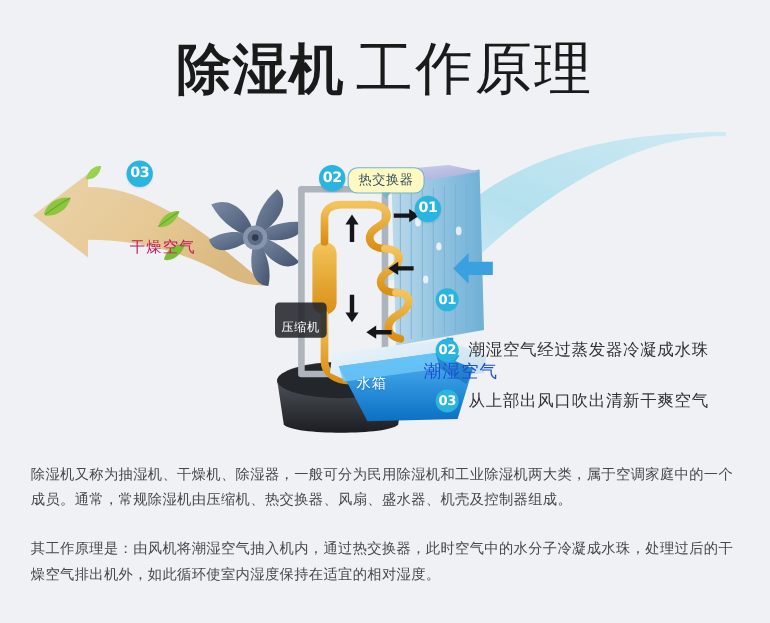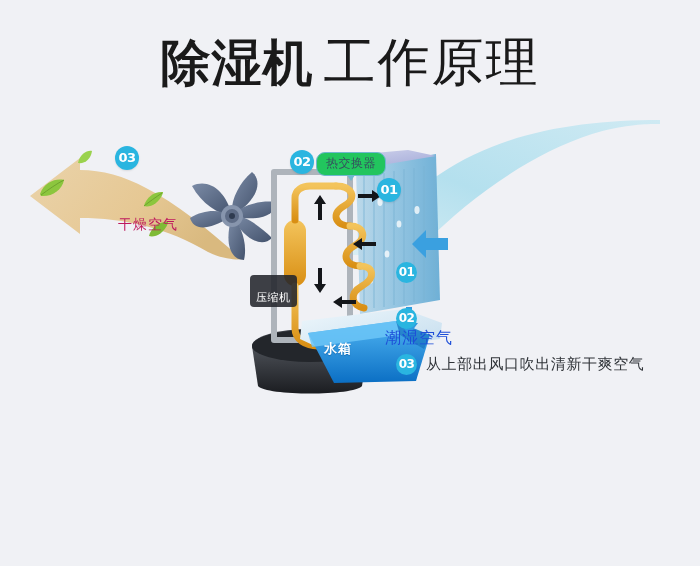--- a/index.html
+++ b/index.html
@@ -141,21 +141,21 @@
     color: #1d4ed8;
     font-size: 16px;
   }
   .bubble {
     position: absolute;
     left: 316px;
     top: 32px;
     padding: 2px 9px 3px 9px;
     border: 1px solid #6fb7cf;
     border-radius: 9px;
-    background: #22c55e;
+    background: #fef9c3;
     font-size: 12px;
     color: #35505e;
     white-space: nowrap;
     letter-spacing: 0.5px;
   }
   .bubble:after {
     content: "";
     position: absolute;
     left: 50%;
     bottom: -6px;
@@ -176,21 +176,21 @@
     font-size: 11px;
     letter-spacing: 0.5px;
     white-space: nowrap;
   }
   .tag-tank {
     position: absolute;
     left: 324px;
     top: 220px;
     color: #ffffff;
     font-size: 13px;
-    font-weight: 700;
+    font-weight: 400;
     letter-spacing: 1px;
     white-space: nowrap;
     text-shadow: 0 1px 1px rgba(0,60,120,0.35);
   }
 
   
   .legend {
     position: absolute;
     left: 396px;
     top: 255px;
@@ -418,23 +418,28 @@
   </div>
 
   <div class="legend">
 
     <div class="legend-row">
       <div class="legend-badge">01</div>
     </div>
 
     <div class="legend-row">
       <div class="legend-badge">02</div>
+      <div class="legend-text">潮湿空气经过蒸发器冷凝成水珠</div>
     </div>
 
     <div class="legend-row">
       <div class="legend-badge">03</div>
       <div class="legend-text">从上部出风口吹出清新干爽空气</div>
     </div>
 
   </div>
 
+  <div class="copy">
+    <p>除湿机又称为抽湿机、干燥机、除湿器，一般可分为民用除湿机和工业除湿机两大类，属于空调家庭中的一个成员。通常，常规除湿机由压缩机、热交换器、风扇、盛水器、机壳及控制器组成。</p>
+    <p>其工作原理是：由风机将潮湿空气抽入机内，通过热交换器，此时空气中的水分子冷凝成水珠，处理过后的干燥空气排出机外，如此循环使室内湿度保持在适宜的相对湿度。</p>
+  </div>
 
 </div>
 
 </body></html>

